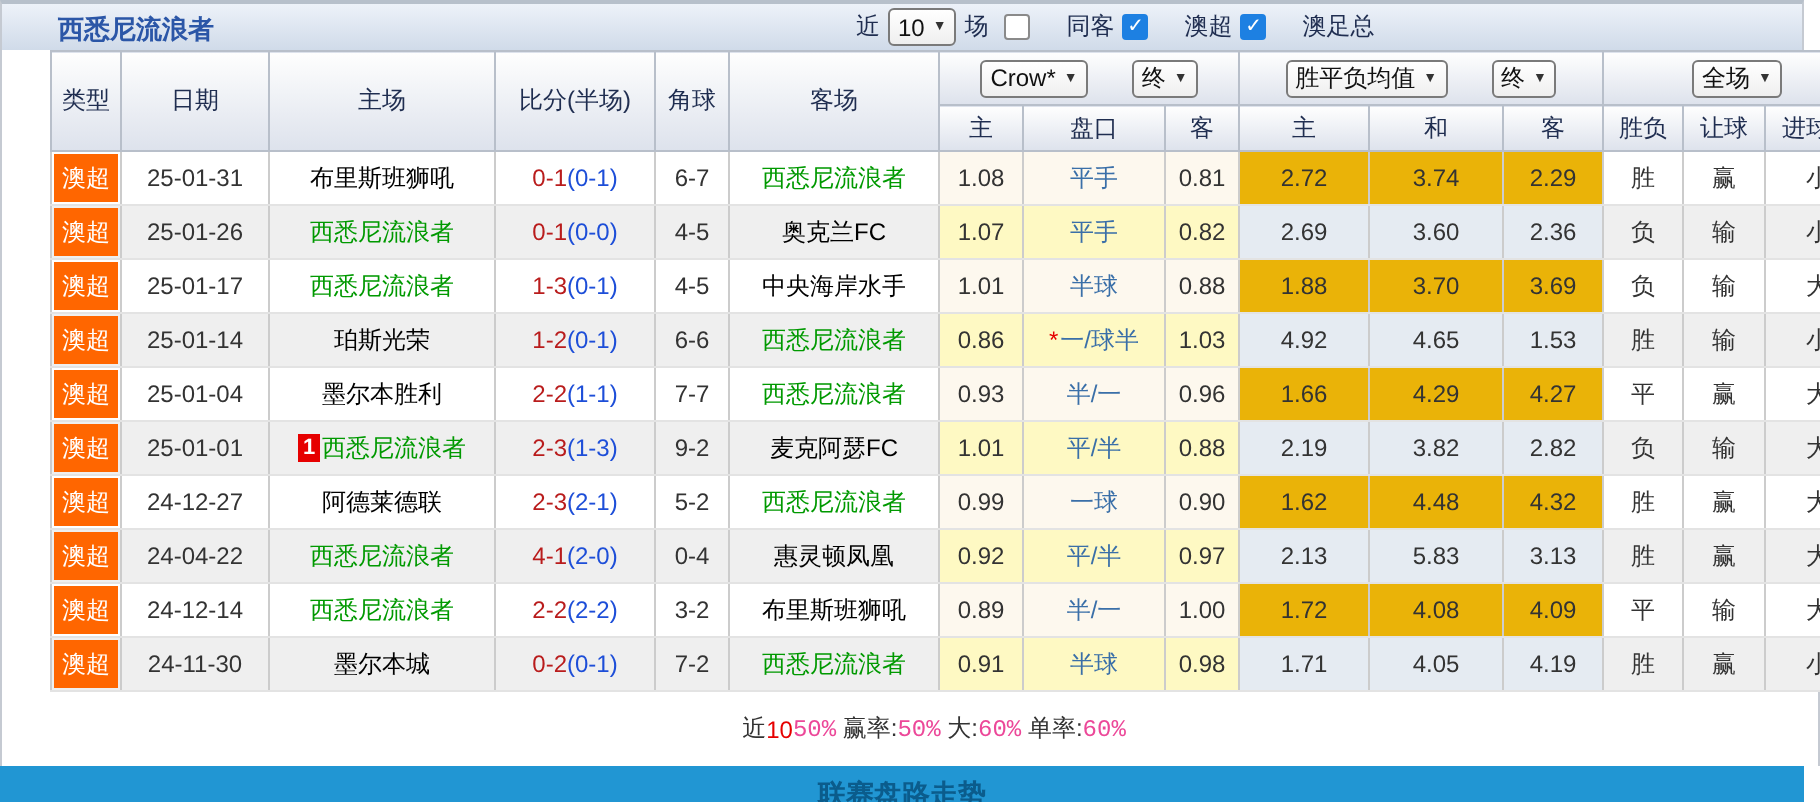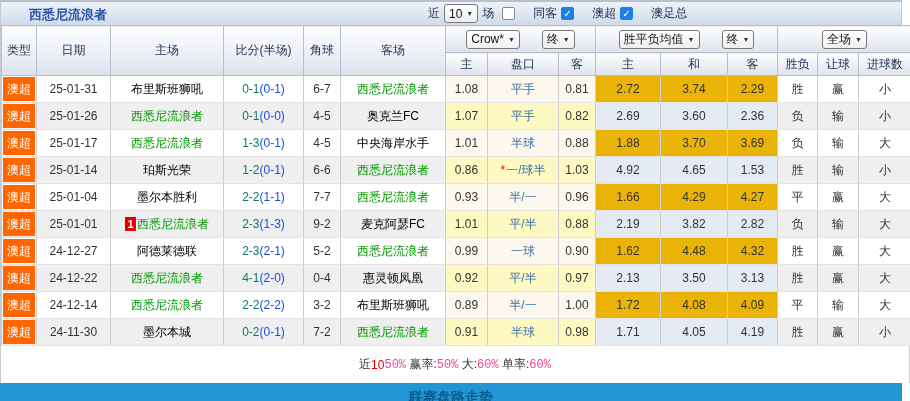--- a/index.html
+++ b/index.html
@@ -39,32 +39,32 @@
   tr.even td{background:#efefef;}
   tr.odd td.hcol{background:#fdf8ee;}
   tr.even td.hcol{background:#fef9c3;}
   tr.odd td.ocol{background:#eab308;}
   tr.even td.ocol{background:#e5ebf2;}
   .badge{background:#ff6600;color:#fff;font-size:12px;height:24px;line-height:24px;margin:1px;}
   .team{color:#000;cursor:pointer;}
   .team.green{color:#009900;}
   .redcard{display:inline-block;background:#e60000;color:#fff;font-size:11px;font-weight:bold;
     width:11px;height:14px;line-height:14px;margin-right:1px;vertical-align:middle;}
-  .ft{color:#0f766e;}
+  .ft{color:#b91c1c;}
   .ht{color:#1d4ed8;}
   .hline,.hcol .star+.hline{color:#3a6fa8;}
   .star{color:#e60000;margin-right:1px;}
   td.num{color:#333;}
   td.draw{color:#4576aa;}
   td.rcol{font-weight:normal;}
   .c-red{color:#cc0000;}
   .c-green{color:#009933;}
   .c-blue{color:#0000cc;}
 
-  .content{border-left:1px solid #c5cad2;border-right:1px solid #c5cad2;box-sizing:border-box;width:910px;}
+  .content{border-left:1px solid #c5cad2;border-right:1px solid #c5cad2;box-sizing:border-box;width:910px;padding-left:24px;}
 
   
   .summary{height:37px;display:flex;align-items:center;justify-content:center;
     font-size:12px;color:#333;background:#fff;}
   .summary .f-red{color:#e60000;}
   .summary .f-blue{color:#ec4899;font-family:Liberation Mono, monospace;}
   .summary span{white-space:pre;}
   .bottom-bar{height:29px;background:#2196d3;display:flex;align-items:center;justify-content:center;
     font-size:14px;font-weight:bold;color:#0b5c8c;}
 </style>
@@ -302,30 +302,30 @@
             <td class="ocol num draw">4.48</td>
             <td class="ocol num">4.32</td>
             <td class="rcol c-red">胜</td>
             <td class="rcol c-red">赢</td>
             <td class="rcol c-red">大</td>
           </tr>
           <tr class="even">
             <td class="col-type">
               <div class="badge">澳超</div>
             </td>
-            <td class="col-date">24-12-22</td>
+            <td class="col-date">24-04-22</td>
             <td class="col-team"><span class="team green">西悉尼流浪者</span></td>
             <td class="col-score"><span class="ft">4-1</span><span class="ht">(2-0)</span></td>
             <td class="col-corner">0-4</td>
             <td class="col-team"><span class="team">惠灵顿凤凰</span></td>
             <td class="hcol num">0.92</td>
             <td class="hcol"><span class="hline">平/半</span></td>
             <td class="hcol num">0.97</td>
             <td class="ocol num">2.13</td>
-            <td class="ocol num draw">3.50</td>
+            <td class="ocol num draw">5.83</td>
             <td class="ocol num">3.13</td>
             <td class="rcol c-red">胜</td>
             <td class="rcol c-red">赢</td>
             <td class="rcol c-red">大</td>
           </tr>
           <tr class="odd">
             <td class="col-type">
               <div class="badge">澳超</div>
             </td>
             <td class="col-date">24-12-14</td>

